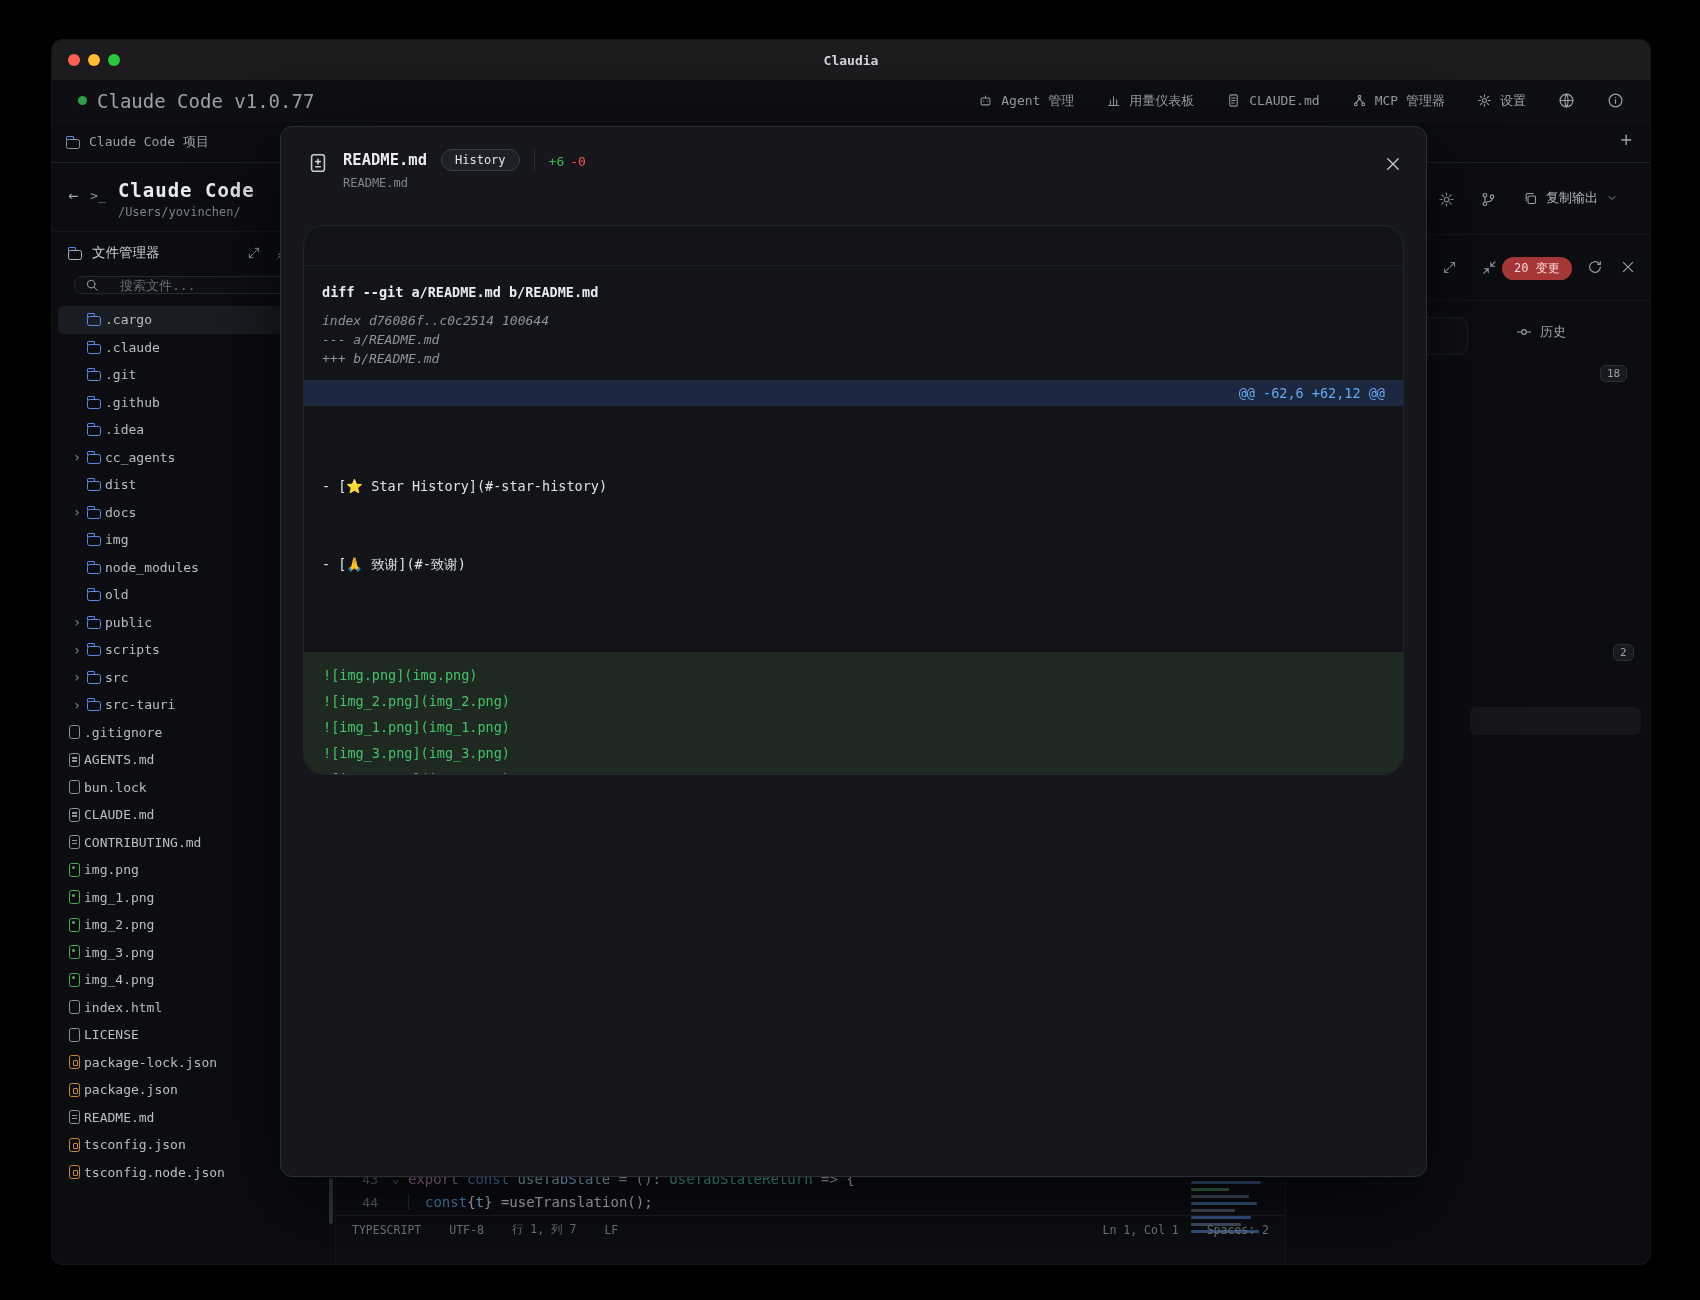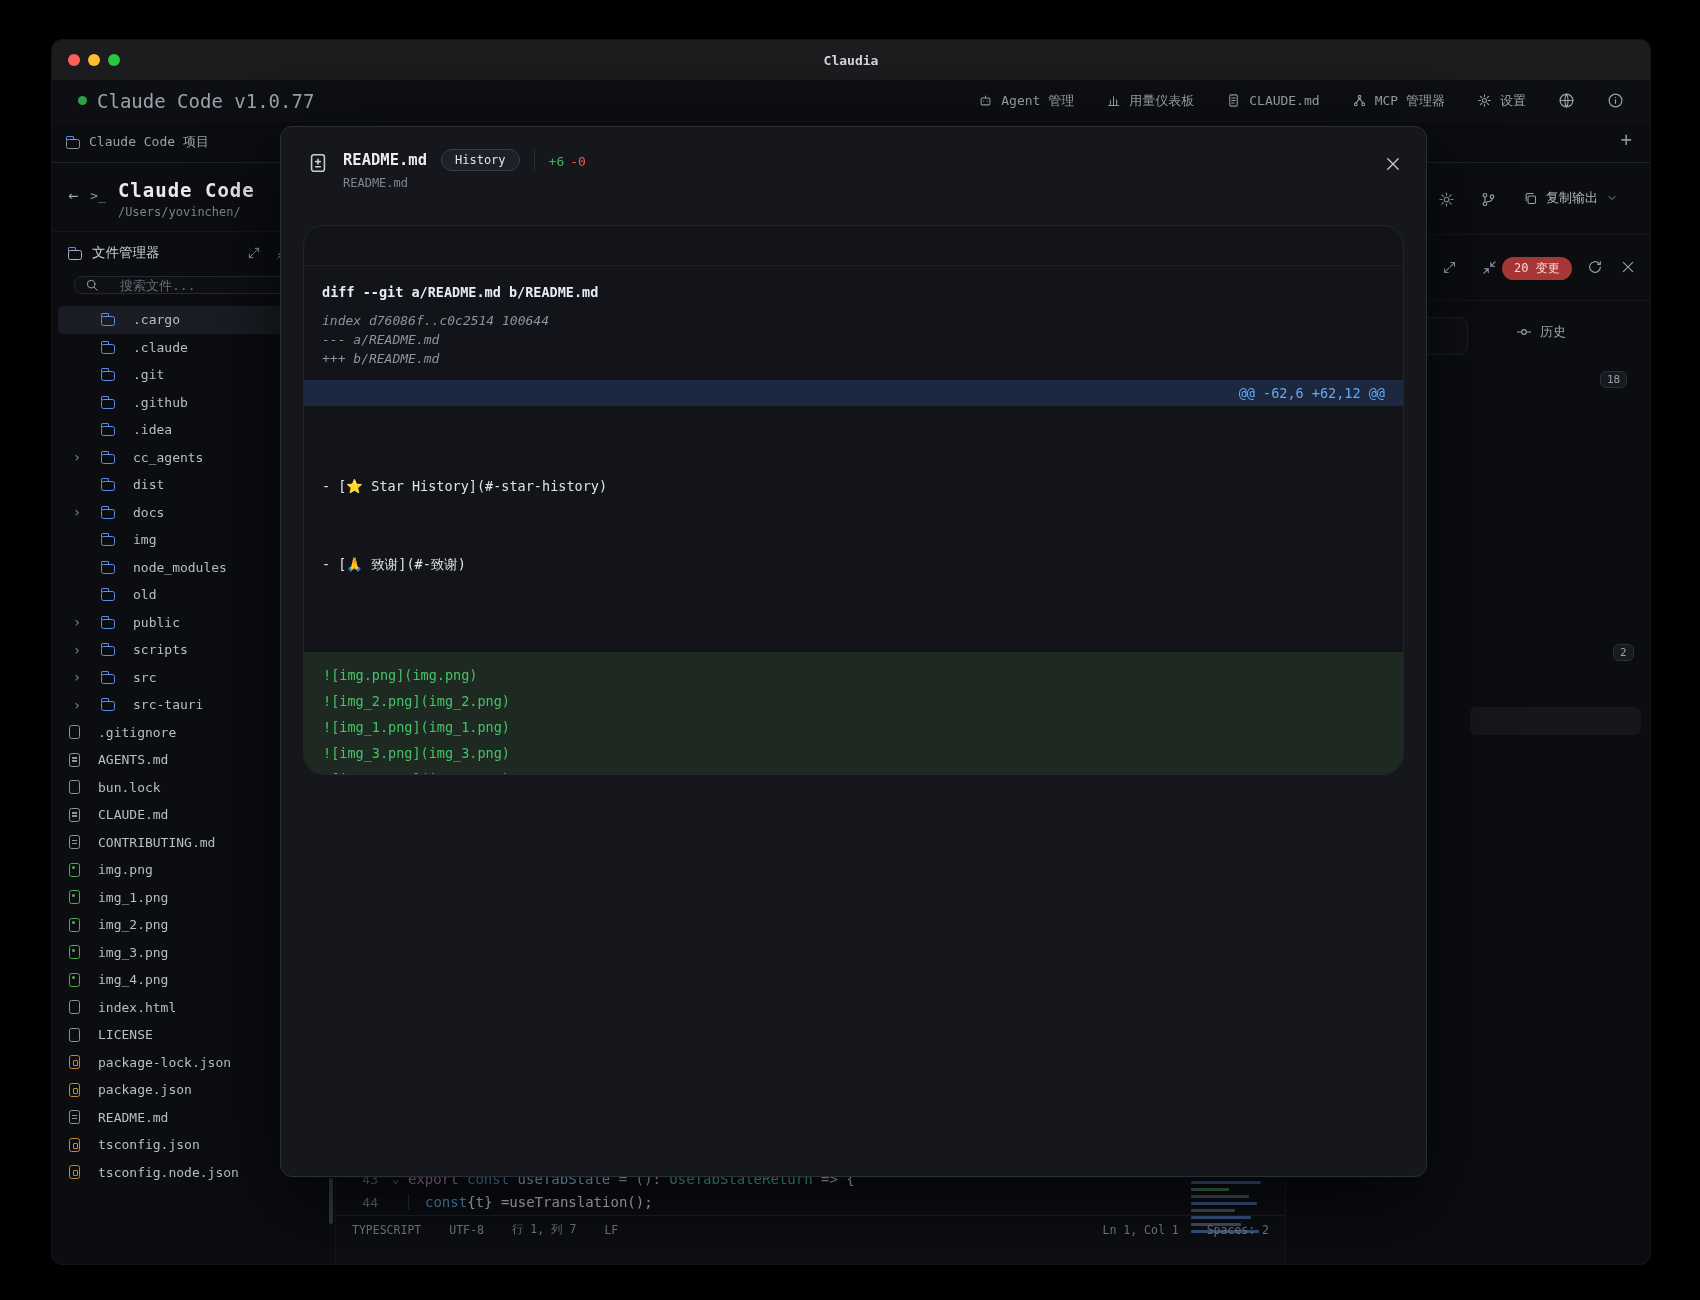--- a/index.html
+++ b/index.html
@@ -35,21 +35,21 @@
   .projtitle { font-size:19px; font-weight:bold; color:#e9ebee; letter-spacing:1px; white-space:nowrap; }
   .projpath { font-size:12px; color:#7a828c; margin-top:4px; white-space:nowrap; }
   .fmrow { display:flex; align-items:center; gap:10px; padding:12px 16px 10px; }
   .fmlabel { font-size:13.5px; color:#ccd1d8; }
   .fmicons { margin-left:auto; display:flex; gap:15px; align-items:center; }
   .searchbox { margin:4px 22px 10px; height:18px; border:1px solid #262a30; background:#0e1014; border-radius:8px;
     display:flex; align-items:center; gap:21px; padding:0 10px; }
   .searchbox input { flex:1; background:transparent; border:none; outline:none; color:#dfe3e8; font:13px "DejaVu Sans Mono",monospace; }
   .searchbox input::placeholder { color:#646c76; }
   .tree { padding-top:2px; }
-  .trow { display:flex; align-items:center; height:27.5px; margin:0 6px; border-radius:6px; gap:18px; padding-left:13px; font-size:13px; color:#b9bfc7; }
+  .trow { display:flex; align-items:center; height:27.5px; margin:0 6px; border-radius:6px; gap:4px; padding-left:13px; font-size:13px; color:#b9bfc7; }
   .trow.file { padding-left:11px; }
   .trow.sel { background:#1a1d24; }
   .chev { width:12px; color:#7a828f; font-size:14px; line-height:1; text-align:center; flex:0 0 auto; }
   .tlabel { white-space:nowrap; }
   
   .fi { position:relative; flex:0 0 auto; display:block; }
   .fi-folder { width:14px; height:10px; border:1.5px solid #5c8ded; border-radius:2.5px; margin-top:3px; }
   .fi-folder::before { content:""; position:absolute; top:-4px; left:-1.5px; width:6px; height:3px;
     border:1.5px solid #5c8ded; border-bottom:none; border-radius:2px 2px 0 0; }
   .fi-doc { width:11px; height:14px; border:1.5px solid #8b949e; border-radius:2.5px; }
@@ -75,21 +75,21 @@
   
   .rpanel { position:absolute; left:1233px; top:0; width:365px; height:100%; border-left:1px solid #17191e; }
   .rprow1 { position:absolute; left:0; right:0; top:0; height:72px; border-bottom:1px solid #15171b; }
   .rprow2 { position:absolute; left:0; right:0; top:72px; height:66px; border-bottom:1px solid #15171b; }
   .rpbtn { position:absolute; display:flex; align-items:center; gap:8px; color:#aeb4bc; font-size:13px; }
   .redpill { position:absolute; left:216px; top:22px; height:23px; padding:0 12px; border-radius:12px;
     background:#a73737; color:#ffd7d3; font-size:12px; display:flex; align-items:center; }
   .rpinput { position:absolute; left:-30px; top:154px; width:212px; height:38px; background:#0e1014; border:1px solid #1d2025; border-radius:9px; }
   .histbtn { position:absolute; left:230px; top:160px; display:flex; align-items:center; gap:8px; color:#9aa2ab; font-size:13px; }
   .cbadge { position:absolute; font-size:11px; color:#98a1aa; background:#171a1f; border:1px solid #2c313a; border-radius:6px; padding:1px 6px; }
-  .b18 { left:314px; top:208px; } .b2 { left:327px; top:481px; }
+  .b18 { left:314px; top:202px; } .b2 { left:327px; top:481px; }
   .darkrow { position:absolute; left:184px; top:544px; width:171px; height:28px; background:#15171c; border-radius:6px; }
   
   .modal { position:absolute; left:228px; top:86px; width:1147px; height:1051px; background:#15171c;
     border:1px solid #2b2e35; border-radius:12px; z-index:30; box-shadow:0 28px 80px rgba(0,0,0,.7); }
   .mhead { display:flex; padding:22px 26px 0; gap:14px; }
   .mtitlewrap { display:flex; flex-direction:column; }
   .mtrow { display:flex; align-items:center; gap:14px; }
   .mtitle { font-size:15.5px; font-weight:bold; color:#e9ebee; }
   .msub { font-size:12px; color:#7d8590; margin-top:5px; }
   .mbadge { border:1px solid #3a3f47; background:#1d2026; color:#dfe3e8; font-size:12px; padding:3px 13px; border-radius:999px; }

